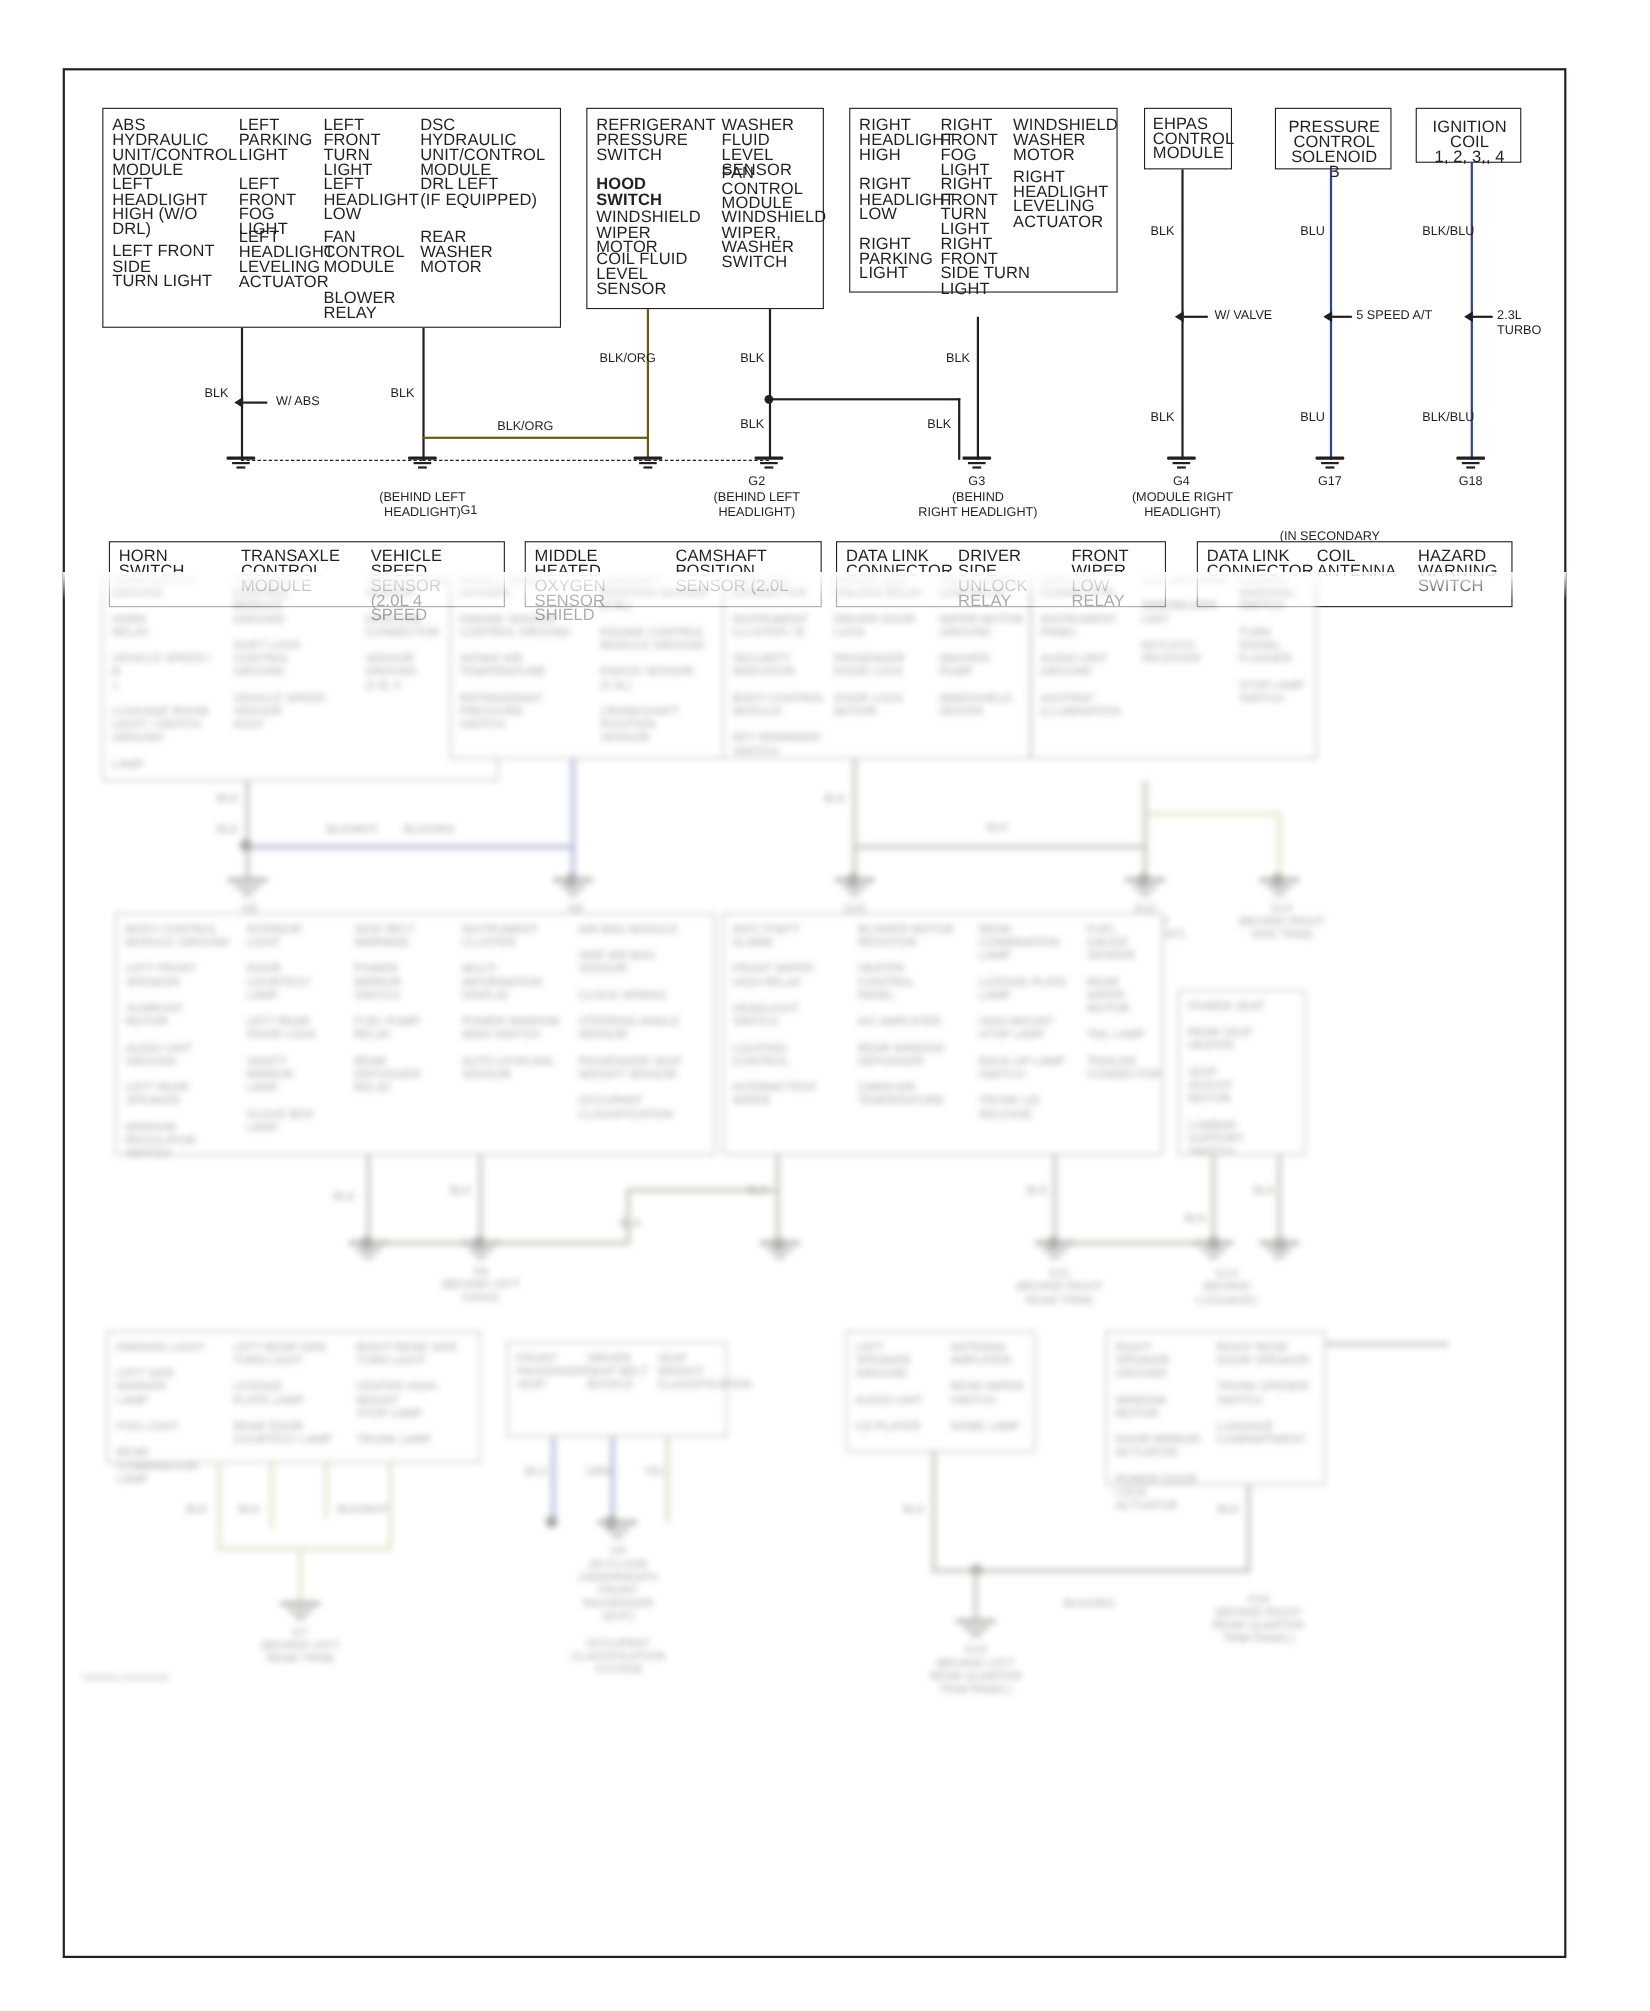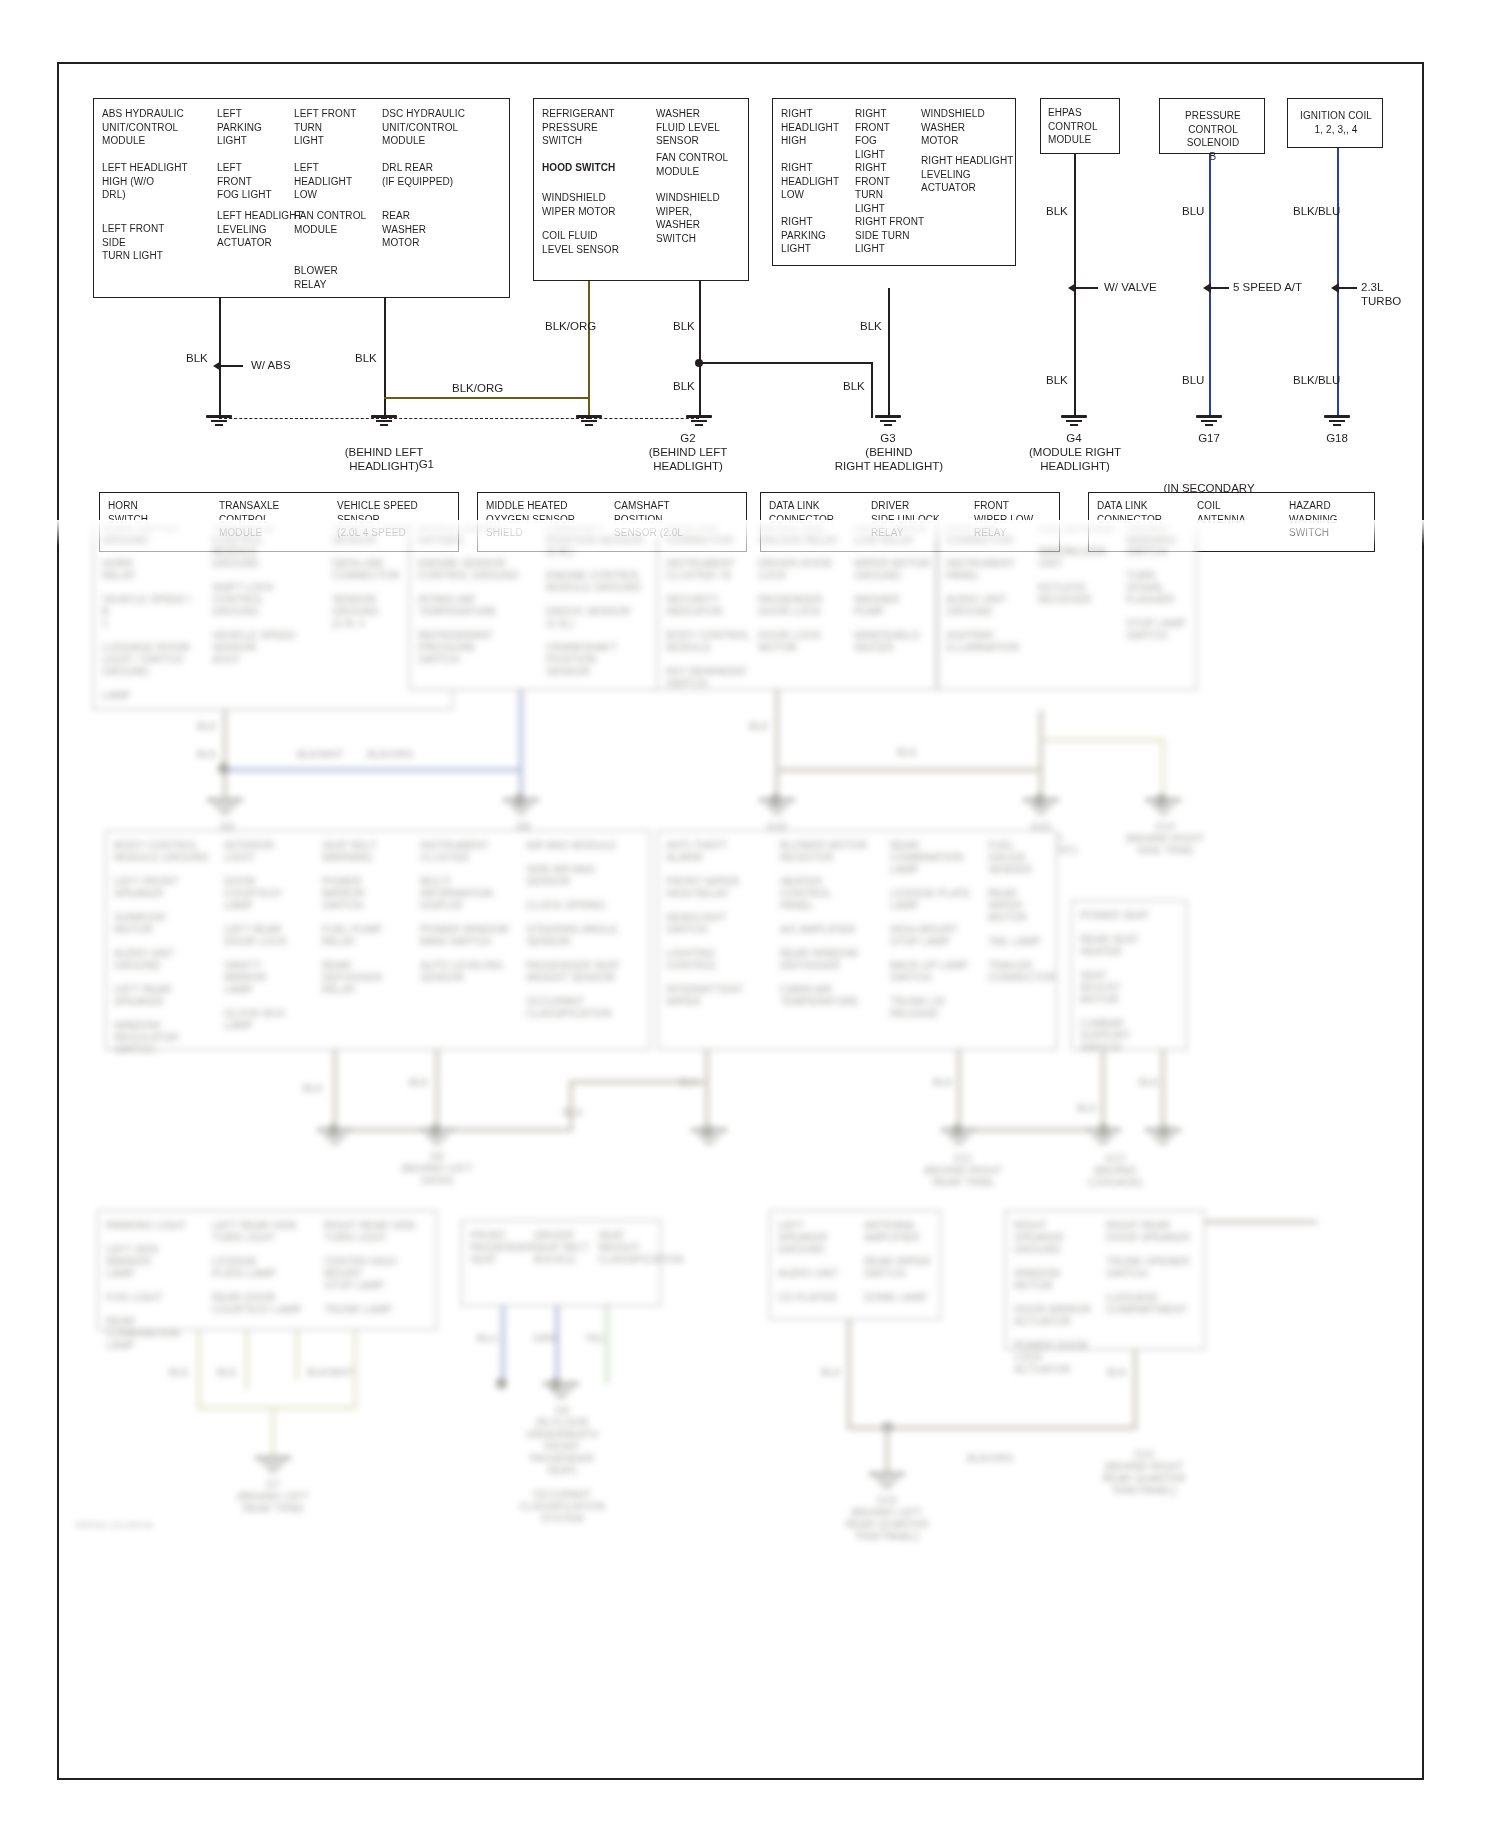--- a/index.html
+++ b/index.html
@@ -31,21 +31,21 @@
   }
   
   .box {
     position: absolute;
     border: 1px solid #231f20;
     box-sizing: border-box;
     background: #fff;
   }
   .cell {
     position: absolute;
-    font-size: 10px;
+    font-size: 15px;
     line-height: 13.5px;
     color: #231f20;
     letter-spacing: 0.1px;
     white-space: pre-line;
   }
   .lbl {
     position: absolute;
     font-size: 11.5px;
     line-height: 13.5px;
     color: #231f20;
@@ -166,21 +166,21 @@
 
     <div class="cell" style="left:8px; top:62px; width:110px;">LEFT HEADLIGHT
 HIGH (W/O
 DRL)</div>
     <div class="cell" style="left:123px; top:62px; width:72px;">LEFT
 FRONT
 FOG LIGHT</div>
     <div class="cell" style="left:200px; top:62px; width:82px;">LEFT
 HEADLIGHT
 LOW</div>
-    <div class="cell" style="left:288px; top:62px; width:110px;">DRL REAR
+    <div class="cell" style="left:288px; top:62px; width:110px;">DRL LEFT
 (IF EQUIPPED)</div>
 
     <div class="cell" style="left:8px; top:123px; width:100px;">LEFT FRONT
 SIDE
 TURN LIGHT</div>
     <div class="cell" style="left:123px; top:110px; width:100px;">LEFT HEADLIGHT
 LEVELING
 ACTUATOR</div>
     <div class="cell" style="left:200px; top:110px; width:88px;">FAN CONTROL
 MODULE</div>

